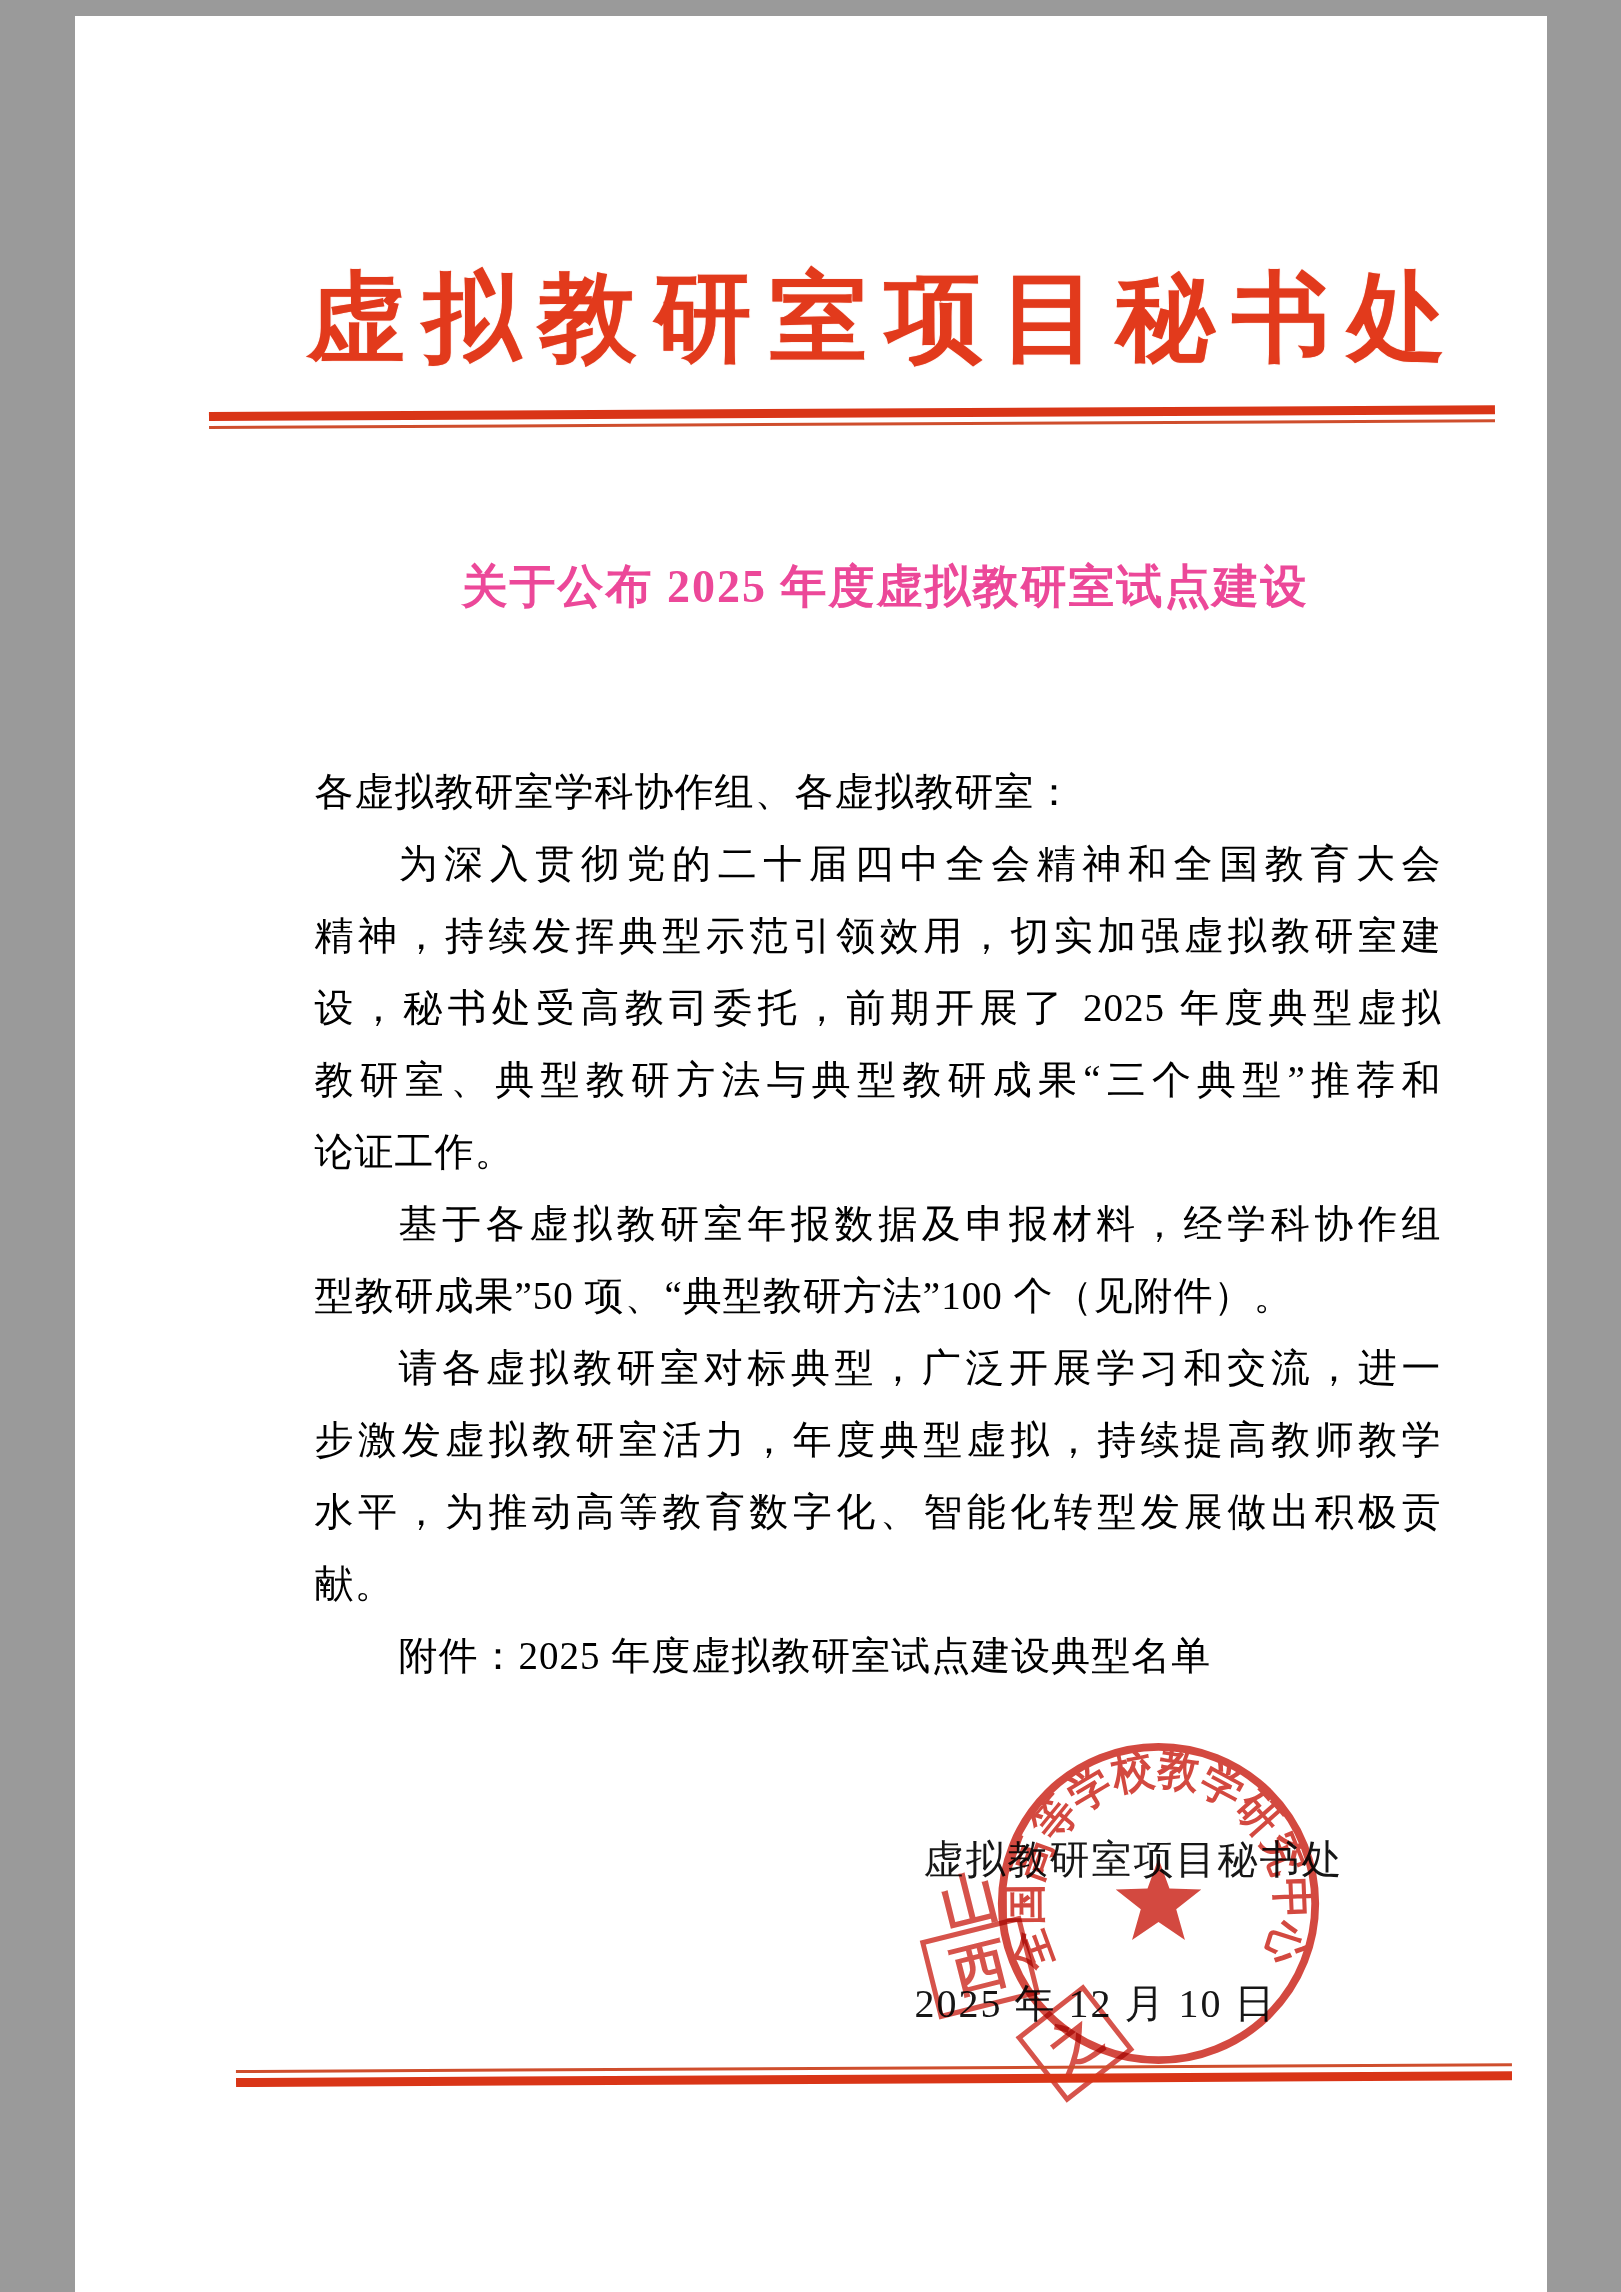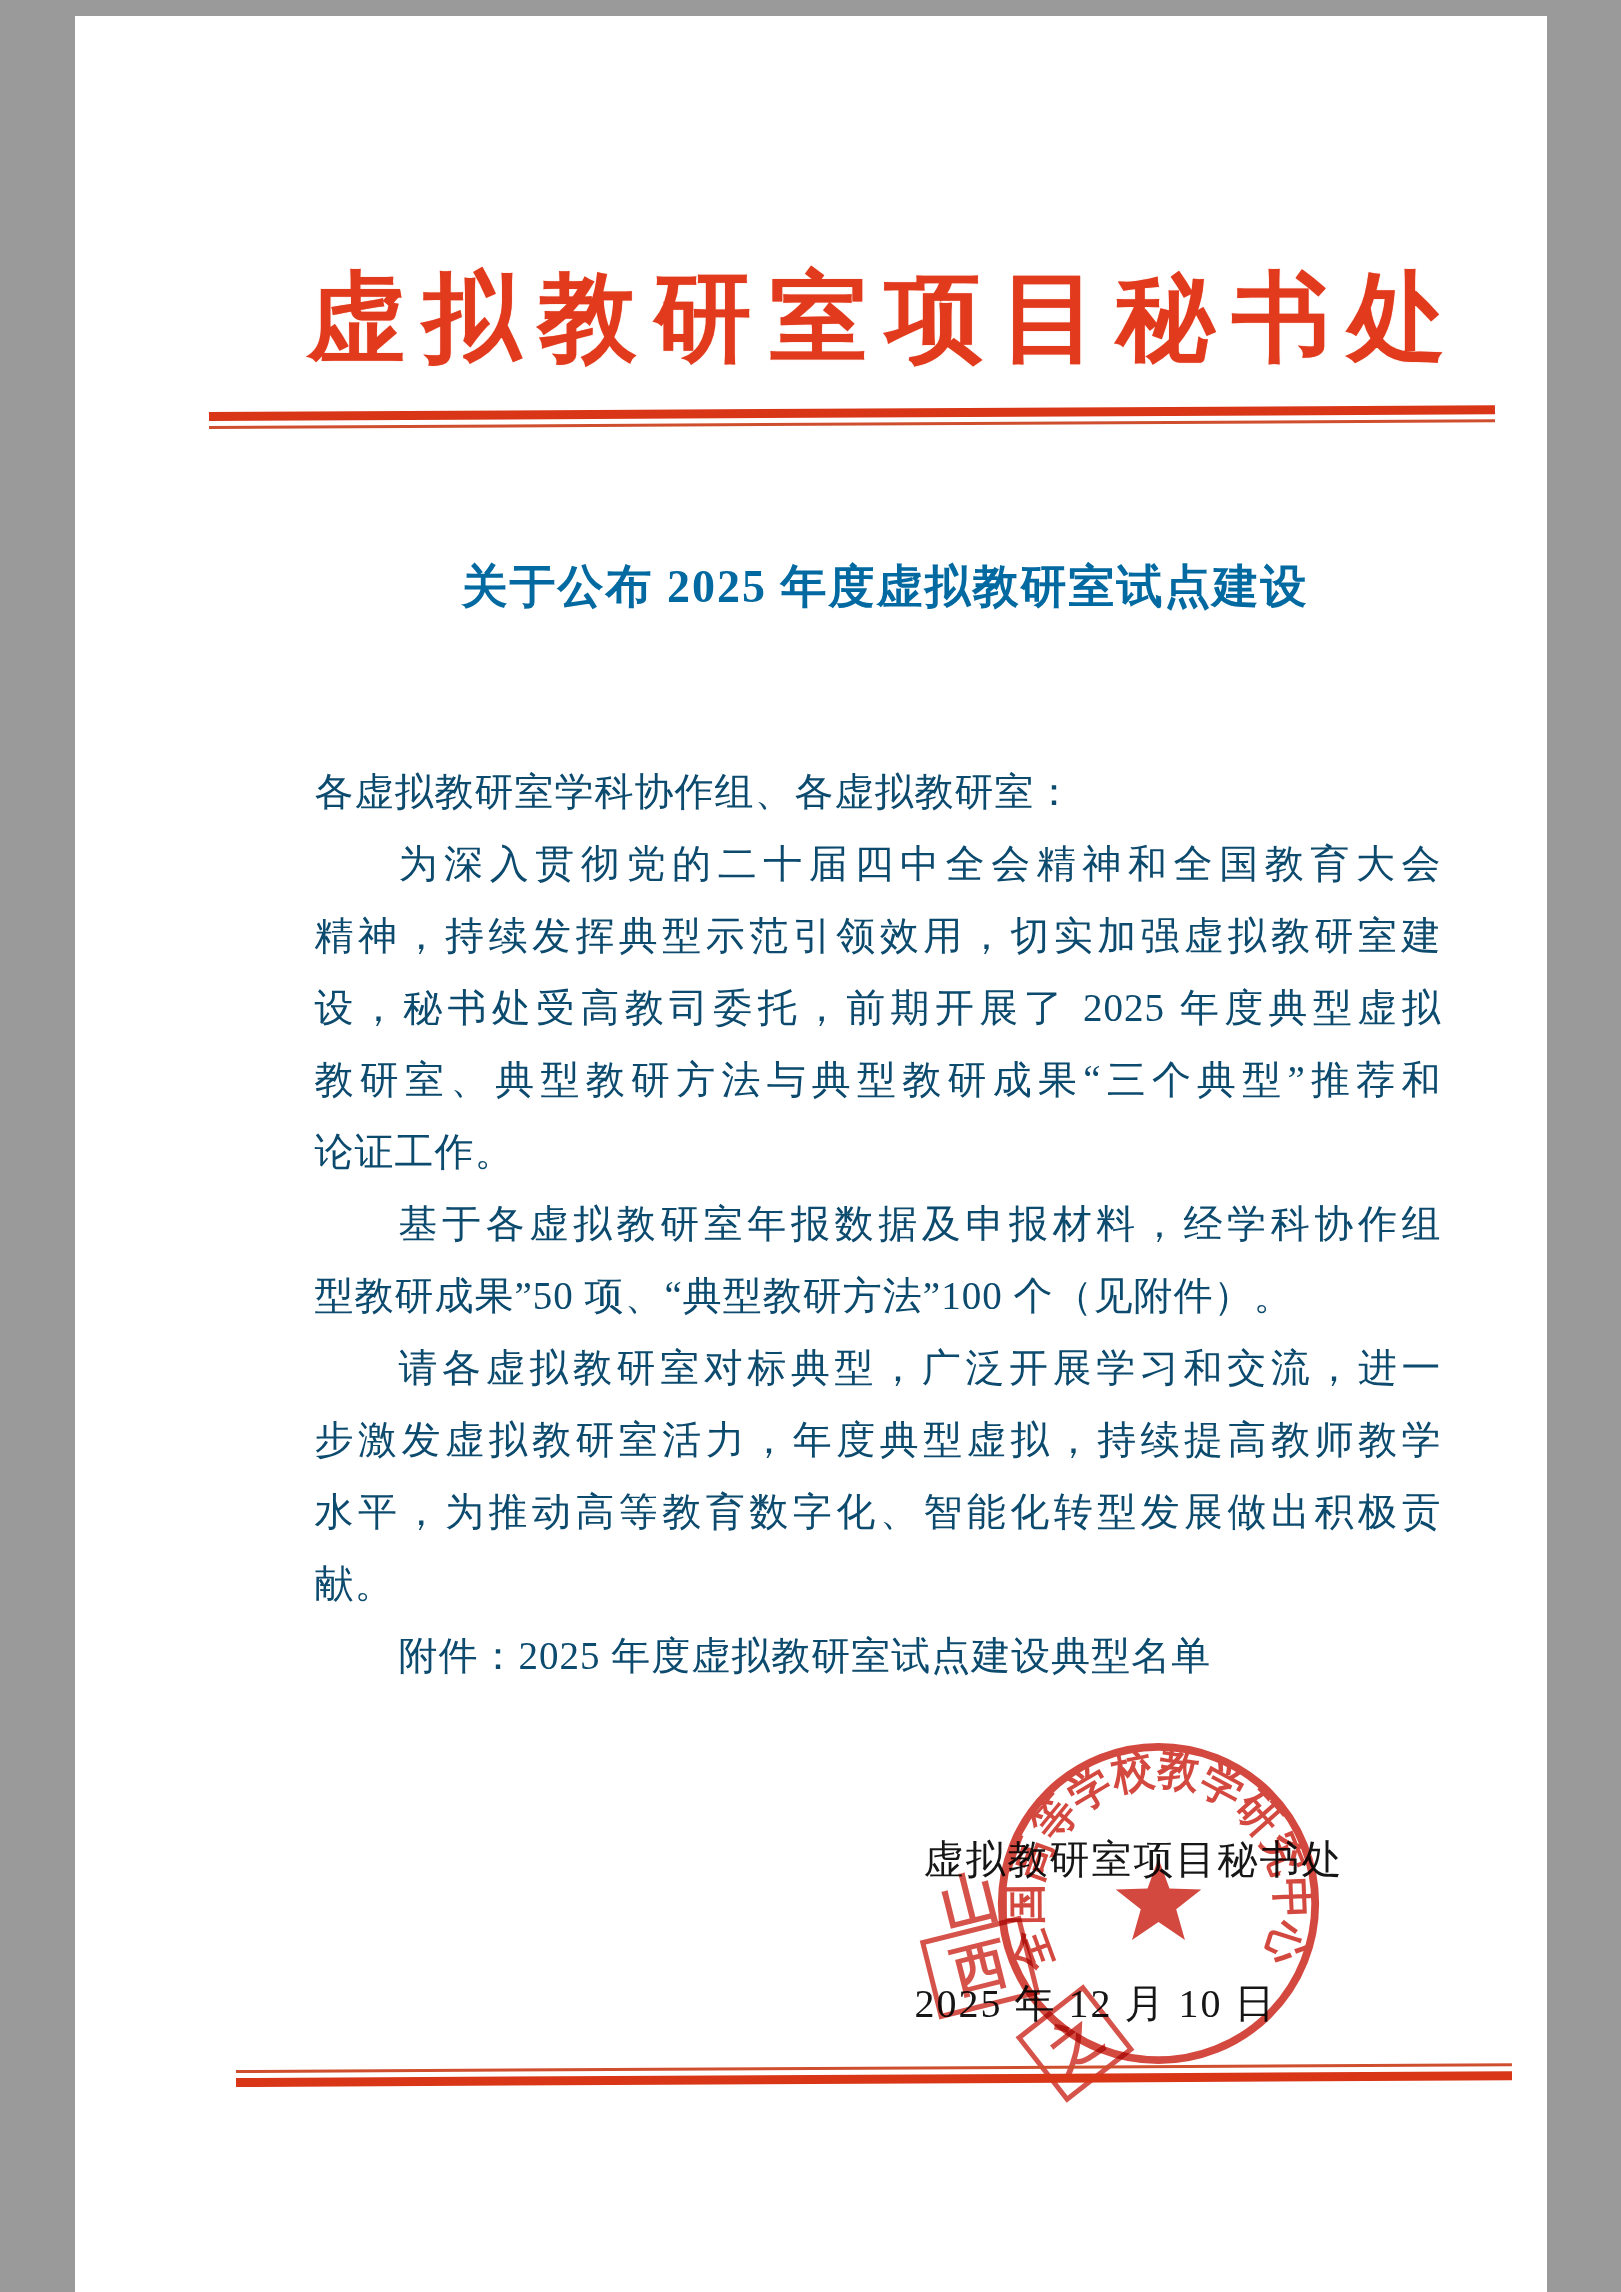--- a/index.html
+++ b/index.html
@@ -22,26 +22,26 @@
   .rule{position:absolute; transform:rotate(-0.3deg); transform-origin:left center;}
   .rule-top{left:134px; top:396px; width:1286px;}
   .rule-bottom{left:161px; top:2054px; width:1276px;}
   .rule .thick{height:8.8px; background:#d93517;}
   .rule .thin{height:2.9px; background:#cf4e2d;}
   .rule .gap{height:4.9px;}
   
   .doc-title{
     position:absolute; top:535px; left:247px; width:1127px;
     text-align:center; font-weight:bold; font-size:46px; line-height:72px;
-    color:#0369a1; letter-spacing:2px;
+    color:#ec4899; letter-spacing:2px;
   }
   
   .body-text{
     position:absolute; top:740px; left:240px; width:1127px;
-    font-size:39px; color:#0c4a6e;
+    font-size:39px; color:#000000;
   }
   .body-text .line{
     height:72px; line-height:72px;
     text-align:justify; text-align-last:left;
     letter-spacing:1px;
   }
   .body-text .line.fill{text-align-last:justify;}
   .body-text .line.indent{text-indent:84px;}
   
   .sig-line{

